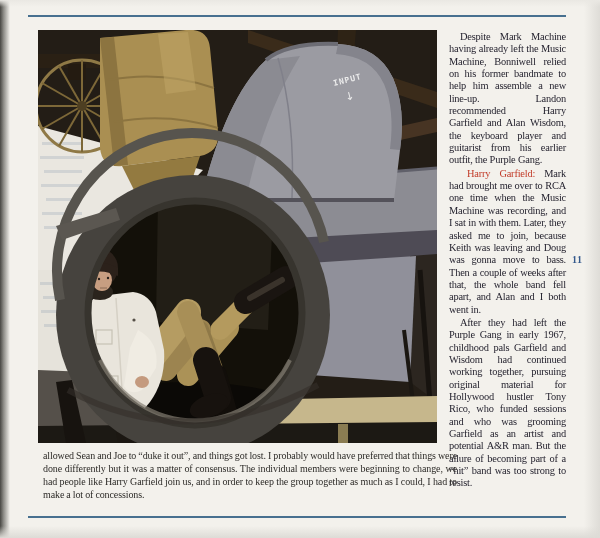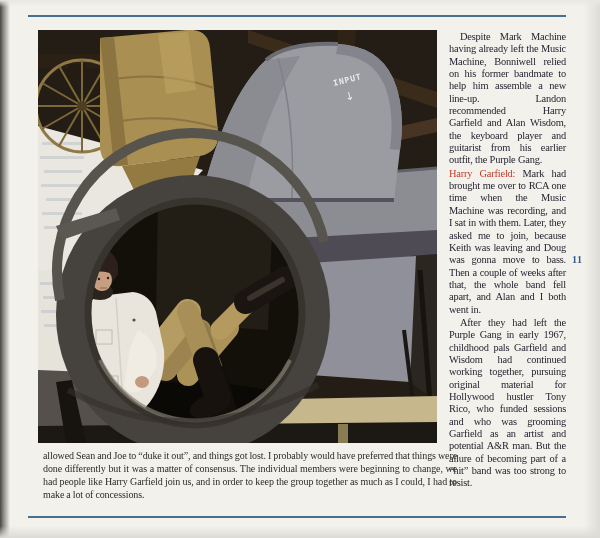--- a/index.html
+++ b/index.html
@@ -32,21 +32,21 @@
     color:#2d2b28;text-align:justify;
   }
 
   .column{
     position:absolute;left:449px;top:31px;width:117px;
     font-size:10.4px;line-height:12.35px;letter-spacing:-0.2px;
     color:#262430;text-align:justify;
   }
   .column p{margin:0 0 1px 0;}
   .column p.indent{text-indent:11px;}
-  .speaker{color:#c23b28;}
+  .speaker{color:#c23b28;margin-left:18px;}
 
   .pagenum{
     position:absolute;left:572px;top:254px;
     font-size:10px;font-weight:bold;color:#34598c;letter-spacing:0.5px;
   }
 </style>
 </head>
 <body>
 
 <div class="page">

